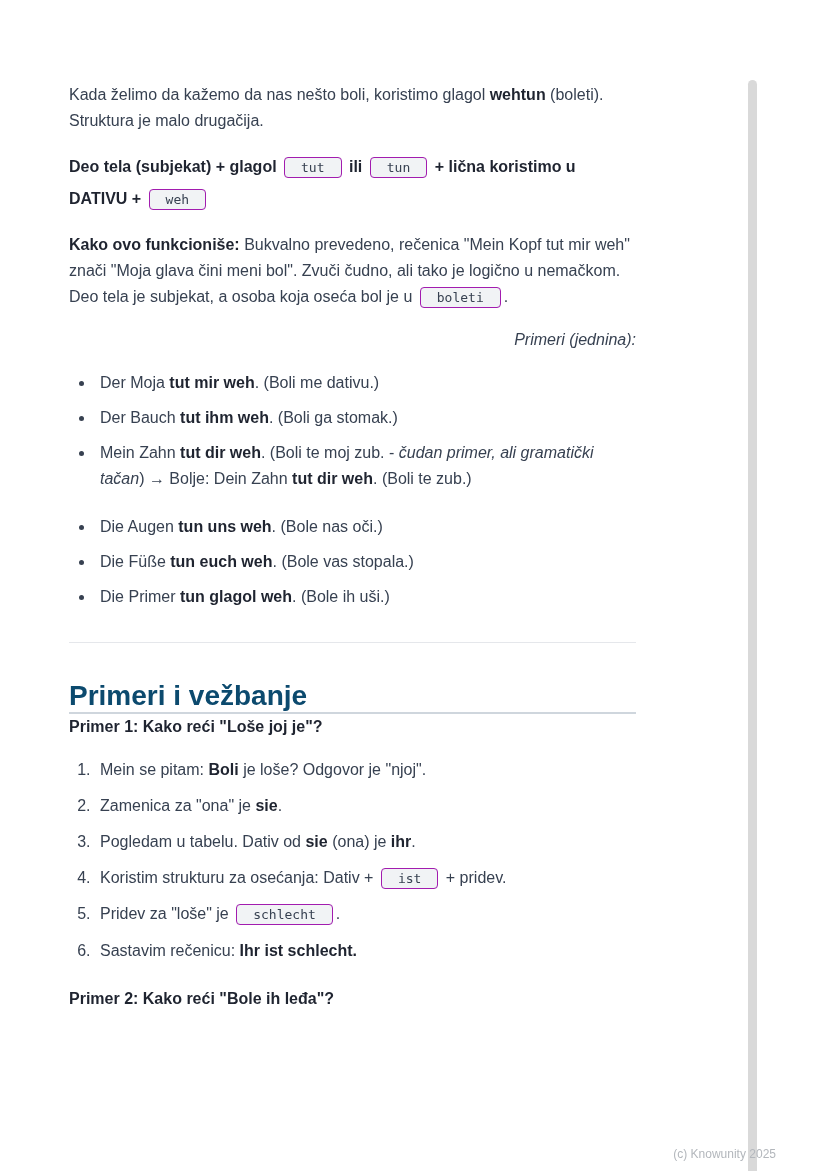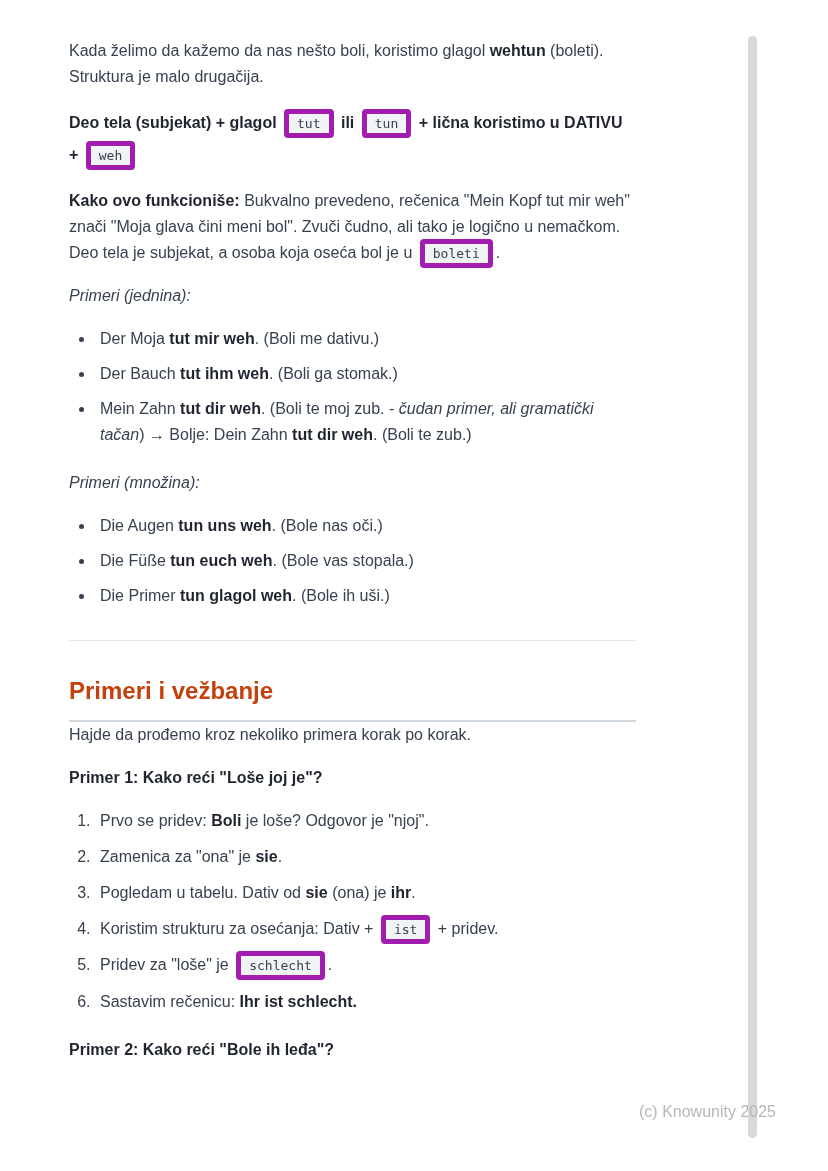--- a/index.html
+++ b/index.html
@@ -7,70 +7,70 @@
   body {
     width: 828px; height: 1171px;
     font-family: "Liberation Sans", sans-serif;
     color: #374151;
     position: relative;
     overflow: hidden;
   }
   .page {
     position: absolute; inset: 0;
     background: #ffffff;
+    margin-top: 44px;
   }
   .content {
     position: absolute;
     left: 69px; top: 38px;
     width: 567px;
     font-size: 16px;
     line-height: 1.62;
   }
   .content p { margin: 0 0 17px 0; }
   strong { font-weight: 700; color: #1f2430; }
   em { font-style: italic; }
   code {
     font-family: "DejaVu Sans Mono", monospace;
     font-size: 13px;
     font-weight: 400;
     background: #f1f3f5;
-    border: 5px solid #a21caf;
+    border: 1px solid #a21caf;
     border-radius: 4px;
-    padding: 2px 8px;
+    padding: 2px 16px;
     color: #374151;
     white-space: nowrap;
     margin: 0 3px;
     line-height: 1.9;
   }
   .formula { line-height: 2.0; margin-bottom: 12px; }
   ul, ol { margin: 0 0 22px 0; padding-left: 26px; }
   li { margin: 9px 0; padding-left: 5px; }
-  .example-label { font-style: italic; margin: 22px 0 16px 0; }
+  .example-label { font-style: italic; margin: 22px 0 16px 0; text-align: right; }
   .explanation { margin-top: 6px; }
   .divider {
     border: none;
     border-top: 1px solid #e5e7eb;
     margin: 32px 0 0 0;
   }
   .section-title {
-    font-size: 24px;
+    font-size: 28px;
     font-weight: 700;
-    color: #c2410c;
+    color: #0c4a6e;
     margin: 36px 0 0 0;
-    padding-bottom: 14px;
     border-bottom: 2px solid #cfd6dd;
     line-height: 1.2;
   }
   .after-title { margin-top: 22px; }
   .bold-p { font-weight: 700; color: #1f2430; margin: 26px 0 18px 0; }
   .steps li { margin: 10px 0; }
   .watermark {
     position: absolute;
     right: 52px; top: 1103px;
-    font-size: 16px;
+    font-size: 12px;
     color: #b3b7bc;
     z-index: 3;
   }
   .scrollbar-thumb {
     position: absolute;
     left: 748px; top: 36px;
     width: 9px; height: 1102px;
     background: #d9d9d9;
     border-radius: 5px;
     z-index: 2;
@@ -91,38 +91,36 @@
     <p class="explanation"><strong>Kako ovo funkcioniše:</strong><span> Bukvalno prevedeno, rečenica "Mein Kopf tut mir weh" znači "Moja glava čini meni bol". Zvuči čudno, ali tako je logično u nemačkom. Deo tela je subjekat, a osoba koja oseća bol je u </span><code>boleti</code><span>.</span></p>
 
     <p class="example-label">Primeri (jednina):</p>
 
     <ul>
       <li><span>Der Moja </span><strong>tut mir weh</strong><span>. (Boli me dativu.)</span></li>
       <li><span>Der Bauch </span><strong>tut ihm weh</strong><span>. (Boli ga stomak.)</span></li>
       <li><span>Mein Zahn </span><strong>tut dir weh</strong><span>. (Boli te moj zub. - </span><em>čudan primer, ali gramatički tačan</em><span>) → Bolje: Dein Zahn </span><strong>tut dir weh</strong><span>. (Boli te zub.)</span></li>
     </ul>
 
-    <p class="example-label">Primeri (množina):</p>
 
     <ul>
       <li><span>Die Augen </span><strong>tun uns weh</strong><span>. (Bole nas oči.)</span></li>
       <li><span>Die Füße </span><strong>tun euch weh</strong><span>. (Bole vas stopala.)</span></li>
       <li><span>Die Primer </span><strong>tun glagol weh</strong><span>. (Bole ih uši.)</span></li>
     </ul>
 
     <hr class="divider">
 
     <h2 class="section-title">Primeri i vežbanje</h2>
 
-    <p class="after-title">Hajde da prođemo kroz nekoliko primera korak po korak.</p>
 
     <p class="bold-p">Primer 1: Kako reći "Loše joj je"?</p>
 
     <ol class="steps">
-      <li><span>Prvo se pridev: </span><strong>Boli</strong><span> je loše? Odgovor je "njoj".</span></li>
+      <li><span>Mein se pitam: </span><strong>Boli</strong><span> je loše? Odgovor je "njoj".</span></li>
       <li><span>Zamenica za "ona" je </span><strong>sie</strong><span>.</span></li>
       <li><span>Pogledam u tabelu. Dativ od </span><strong>sie</strong><span> (ona) je </span><strong>ihr</strong><span>.</span></li>
       <li><span>Koristim strukturu za osećanja: Dativ + </span><code>ist</code><span> + pridev.</span></li>
       <li><span>Pridev za "loše" je </span><code>schlecht</code><span>.</span></li>
       <li><span>Sastavim rečenicu: </span><strong>Ihr ist schlecht.</strong></li>
     </ol>
 
     <p class="bold-p">Primer 2: Kako reći "Bole ih leđa"?</p>
 
   </div>

